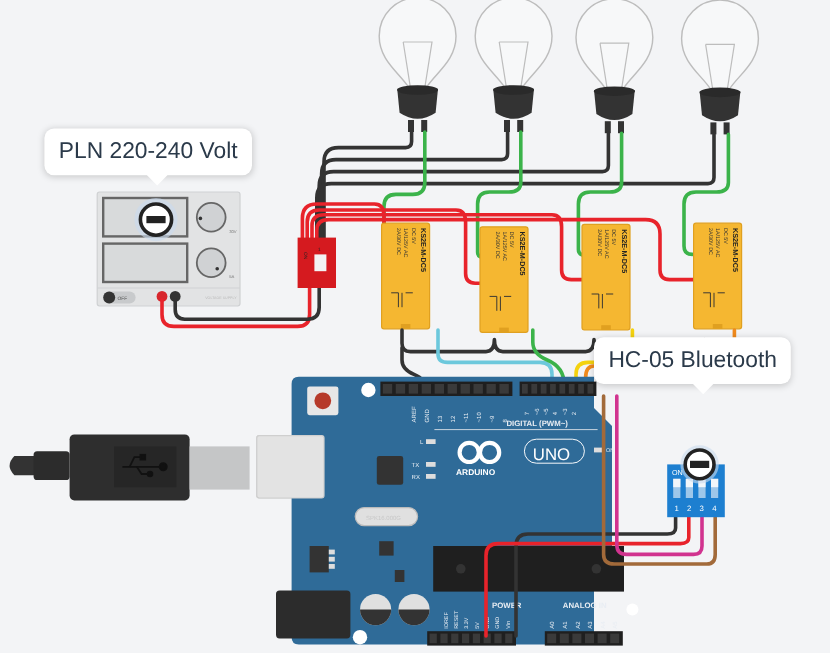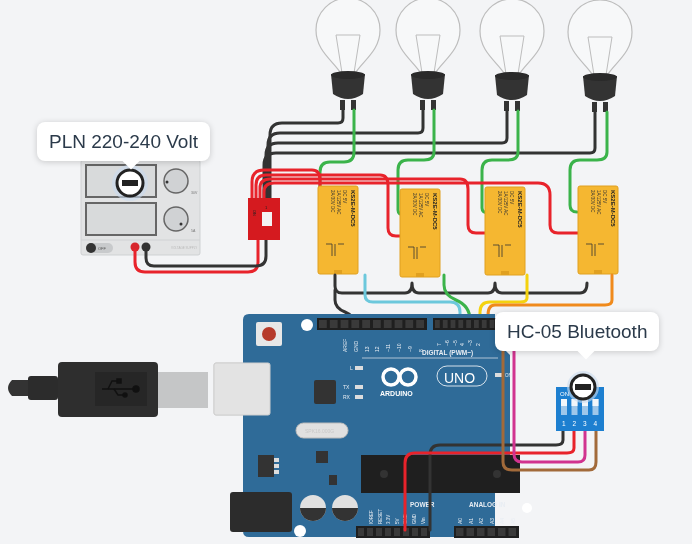--- a/index.html
+++ b/index.html
@@ -1,22 +1,22 @@
 <!DOCTYPE html>
 <html><head>
 <meta charset="utf-8">
 <style>
   html,body{margin:0;padding:0;}
   body{width:692px;height:544px;background:#f3f4f6;position:relative;overflow:hidden;font-family:"Liberation Sans",sans-serif;}
   #canvas{position:absolute;left:0;top:0;width:692px;height:544px;}
-  .tip{position:absolute;background:#fff;border-radius:8px;box-shadow:0 1px 6px rgba(0,0,0,0.18);color:#2b3a4a;font-size:19px;line-height:23px;padding:8px 12px;margin-top:15px;}
+  .tip{position:absolute;background:#fff;border-radius:8px;box-shadow:0 1px 6px rgba(0,0,0,0.18);color:#2b3a4a;font-size:19px;line-height:23px;padding:8px 12px;}
   .tip:after{content:"";position:absolute;width:12px;height:12px;background:#fff;transform:rotate(45deg);bottom:-6px;}
   #tip-pln{left:37px;top:107px;}
   #tip-pln:after{left:88px;}
-  #tip-hc{left:495px;top:297px;}
+  #tip-hc{left:495px;top:281px;}
   #tip-hc:after{left:85px;}
   .svg-text{font-family:"Liberation Sans",sans-serif;}
 </style>
 </head>
 <body>
 
 <svg id="canvas" viewBox="0 0 692 544" xmlns="http://www.w3.org/2000/svg">
 
   <g>
     <g transform="translate(348,0)">

